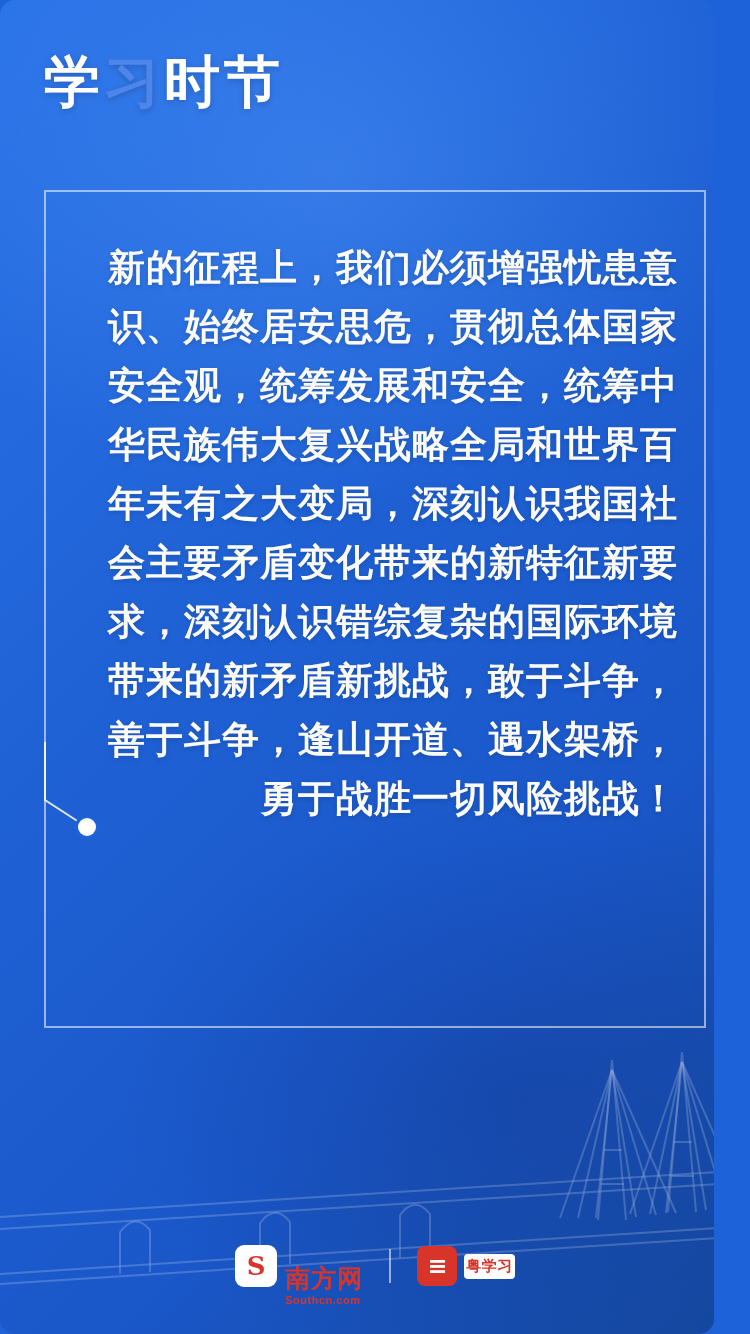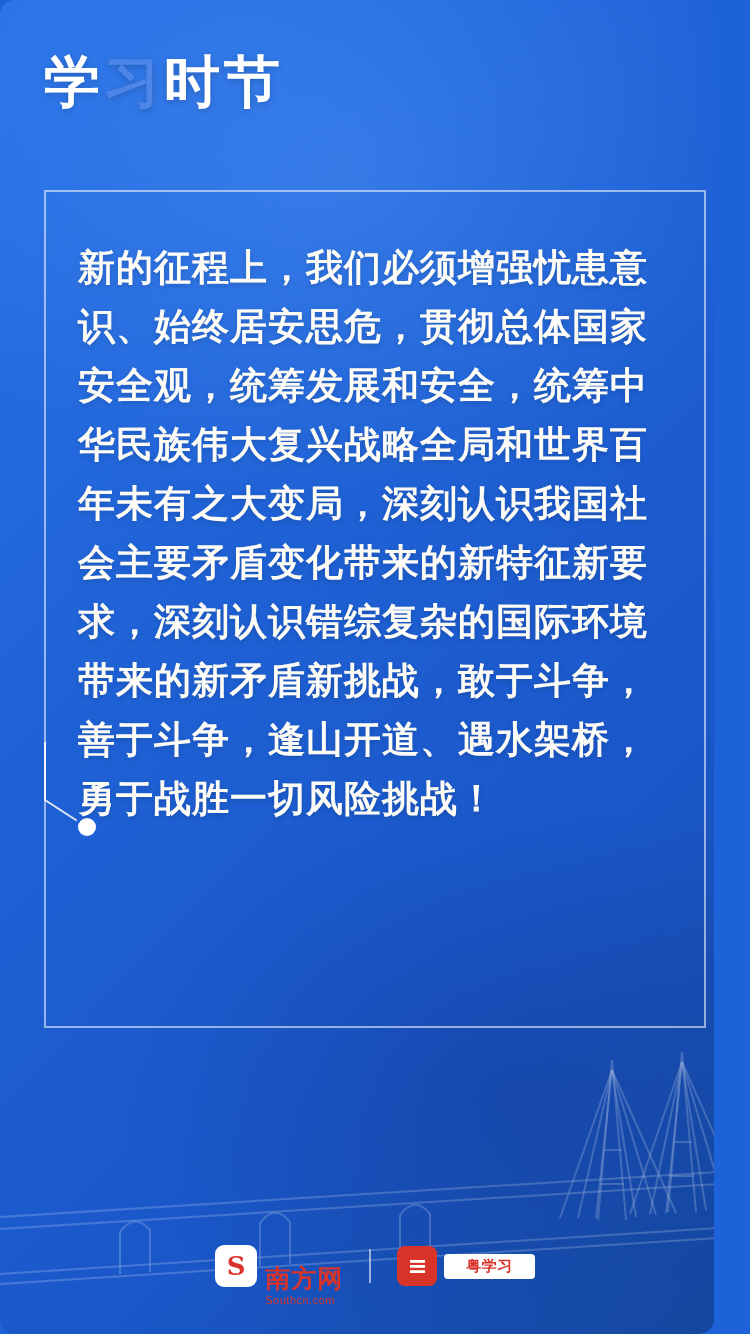--- a/index.html
+++ b/index.html
@@ -107,20 +107,21 @@
     left: 78px;
     top: 238px;
     width: 600px;
     font-family: "DejaVu Serif", "Liberation Serif", serif;
     font-weight: 700;
     font-size: 37px;
     line-height: 59px;
     color: #fdfbf5;
     letter-spacing: 1px;
     text-shadow: 0 2px 5px rgba(0,0,0,0.15);
+    text-align: right;
   }
 
   .source {
     position: absolute;
     left: 78px;
     top: 880px;
     width: 602px;
     font-family: "Liberation Sans", sans-serif;
     font-size: 27px;
     line-height: 44px;
@@ -185,20 +186,21 @@
     color: #d8342a;
     letter-spacing: 1px;
     margin-top: 40px;
   }
   .logo-southcn .en {
     font-family: "Liberation Sans", sans-serif;
     font-size: 11px;
     color: #d8342a;
     letter-spacing: 0.5px;
     margin-top: 4px;
+    font-weight: bold;
   }
   .divider {
     width: 2px;
     height: 34px;
     background: rgba(255,255,255,0.55);
   }
   .logo-yuexuexi {
     display: flex;
     align-items: center;
     gap: 7px;
@@ -219,21 +221,21 @@
     color: #ffffff;
     line-height: 1;
   }
   .logo-yuexuexi .label {
     font-family: "DejaVu Sans", "Liberation Sans", sans-serif;
     font-size: 15px;
     font-weight: 700;
     color: #d8342a;
     background: #ffffff;
     border-radius: 4px;
-    padding: 3px 22px;
+    padding: 3px 2px;
     letter-spacing: 0.5px;
   }
 </style>
 </head>
 <body>
 
 <div class="poster">
   <div class="glow"></div>
   <div class="glow2"></div>
   <div class="streaks"></div>

